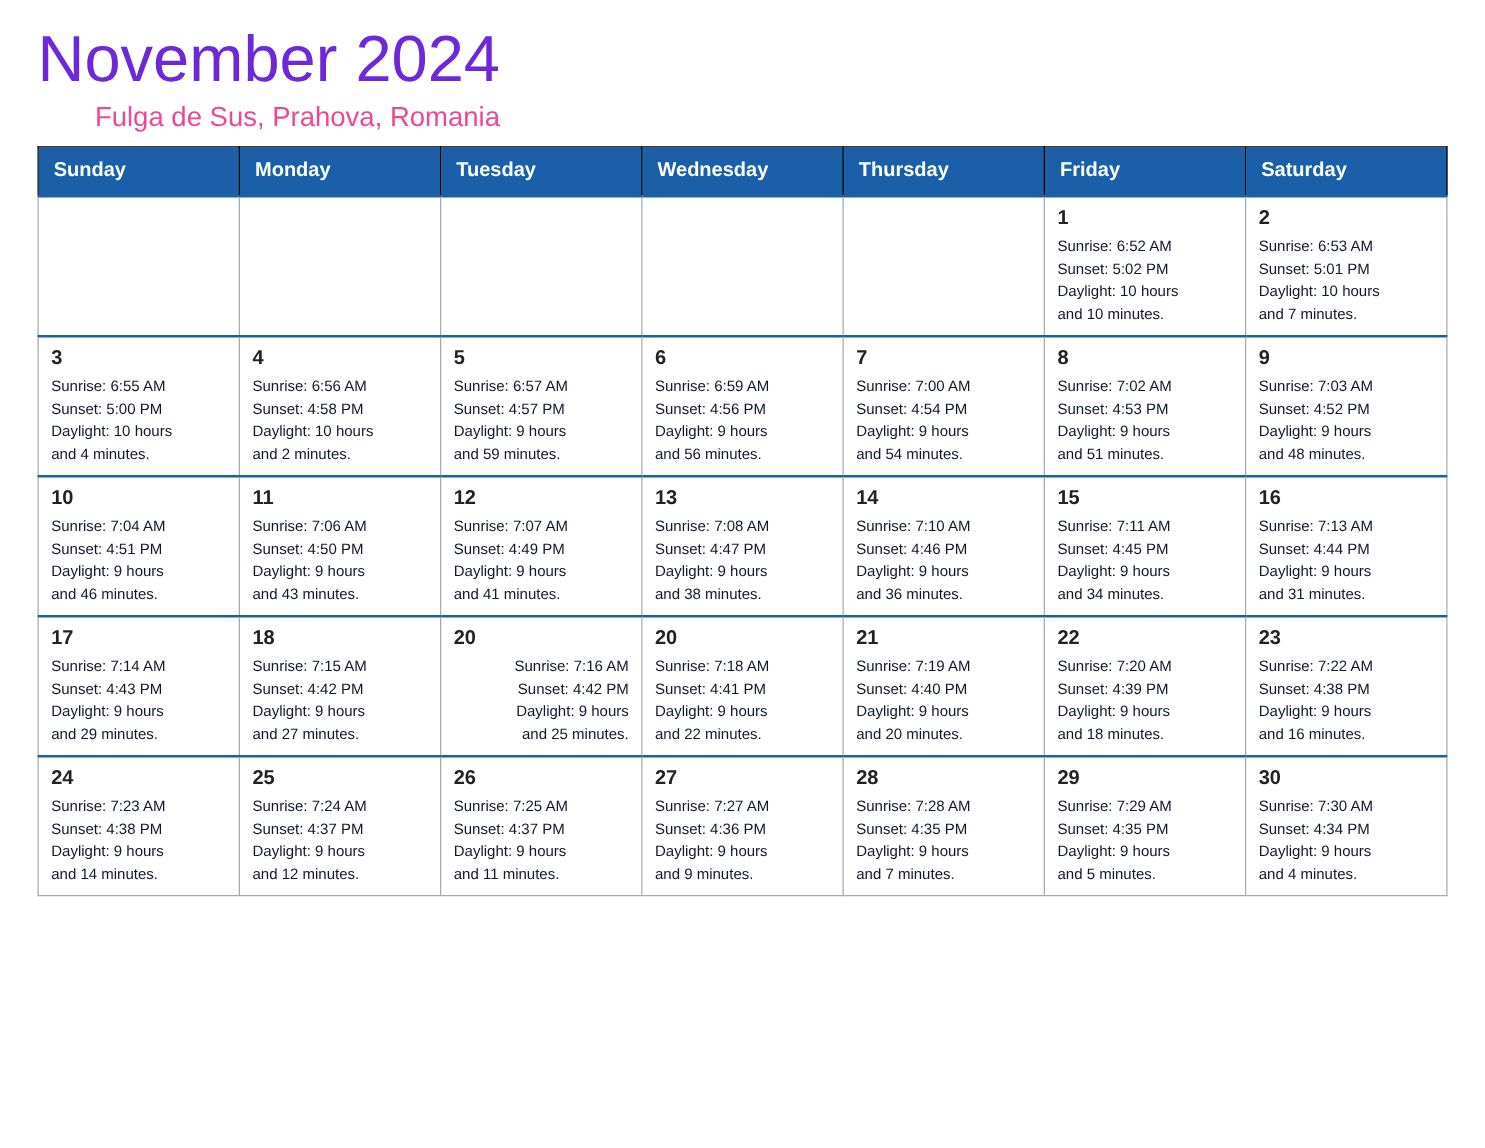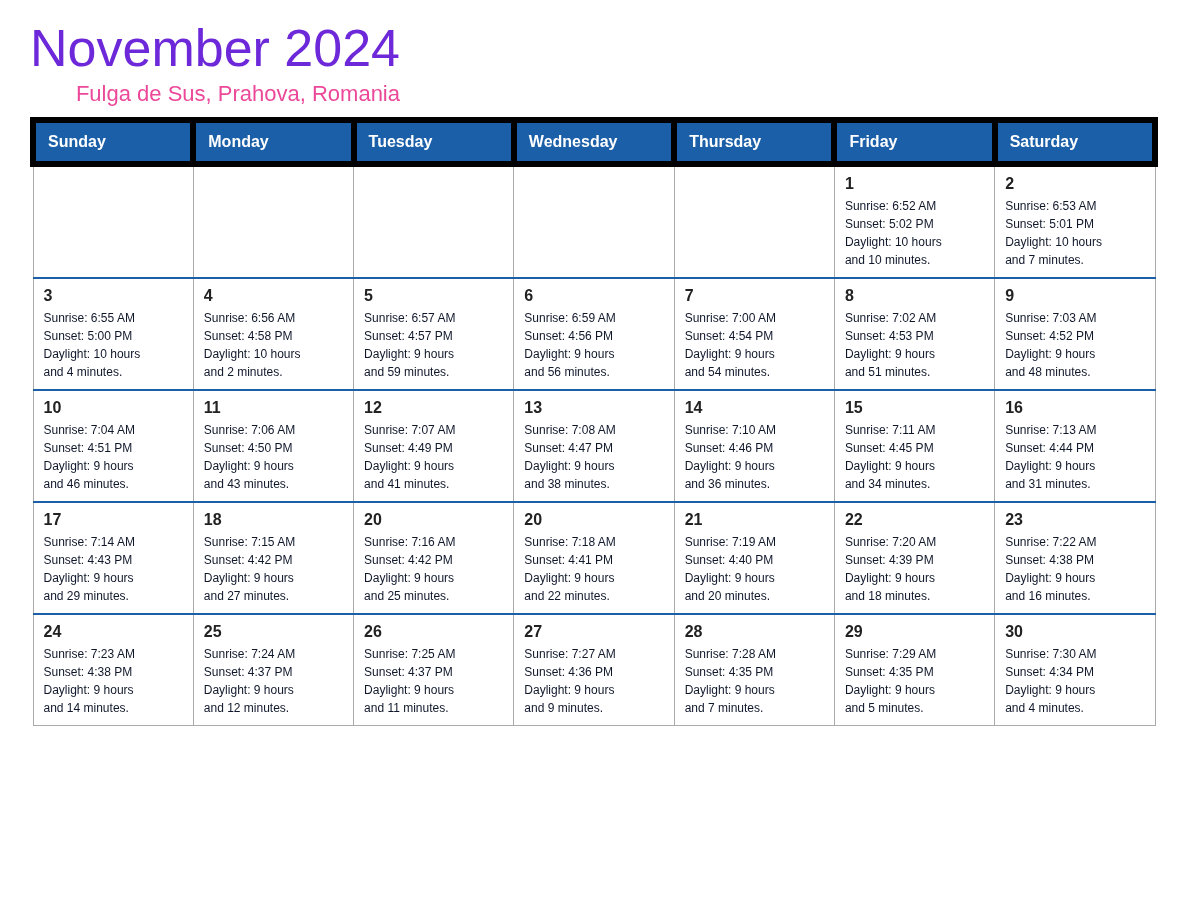--- a/index.html
+++ b/index.html
@@ -36,21 +36,21 @@
       border-collapse: collapse;
       margin-top: 10px;
     }
     .calendar th {
       background-color: #1a5fa8;
       color: #fff;
       font-size: 16px;
       font-weight: 600;
       padding: 10px 12px;
       text-align: left;
-      border: 6px solid #000000;
+      border: 1px solid #000000;
     }
     .calendar td {
       vertical-align: top;
       padding: 8px 10px;
       border: 1px solid #aaa;
       width: 14.28%;
       height: 110px;
       background: #fff;
     }
     .calendar tr:first-child td {
@@ -261,21 +261,21 @@
         </td>
         <td>
           <div class="day-num">18</div>
           <div class="day-info" style="white-space: pre-line;">Sunrise: 7:15 AM
 Sunset: 4:42 PM
 Daylight: 9 hours
 and 27 minutes.</div>
         </td>
         <td>
           <div class="day-num">20</div>
-          <div class="day-info" style="white-space: pre-line;">Sunrise: 7:16 AM
+          <div class="day-info" style="white-space: pre-line; text-align: right;">Sunrise: 7:16 AM
 Sunset: 4:42 PM
 Daylight: 9 hours
 and 25 minutes.</div>
         </td>
         <td>
           <div class="day-num">20</div>
           <div class="day-info" style="white-space: pre-line;">Sunrise: 7:18 AM
 Sunset: 4:41 PM
 Daylight: 9 hours
 and 22 minutes.</div>

